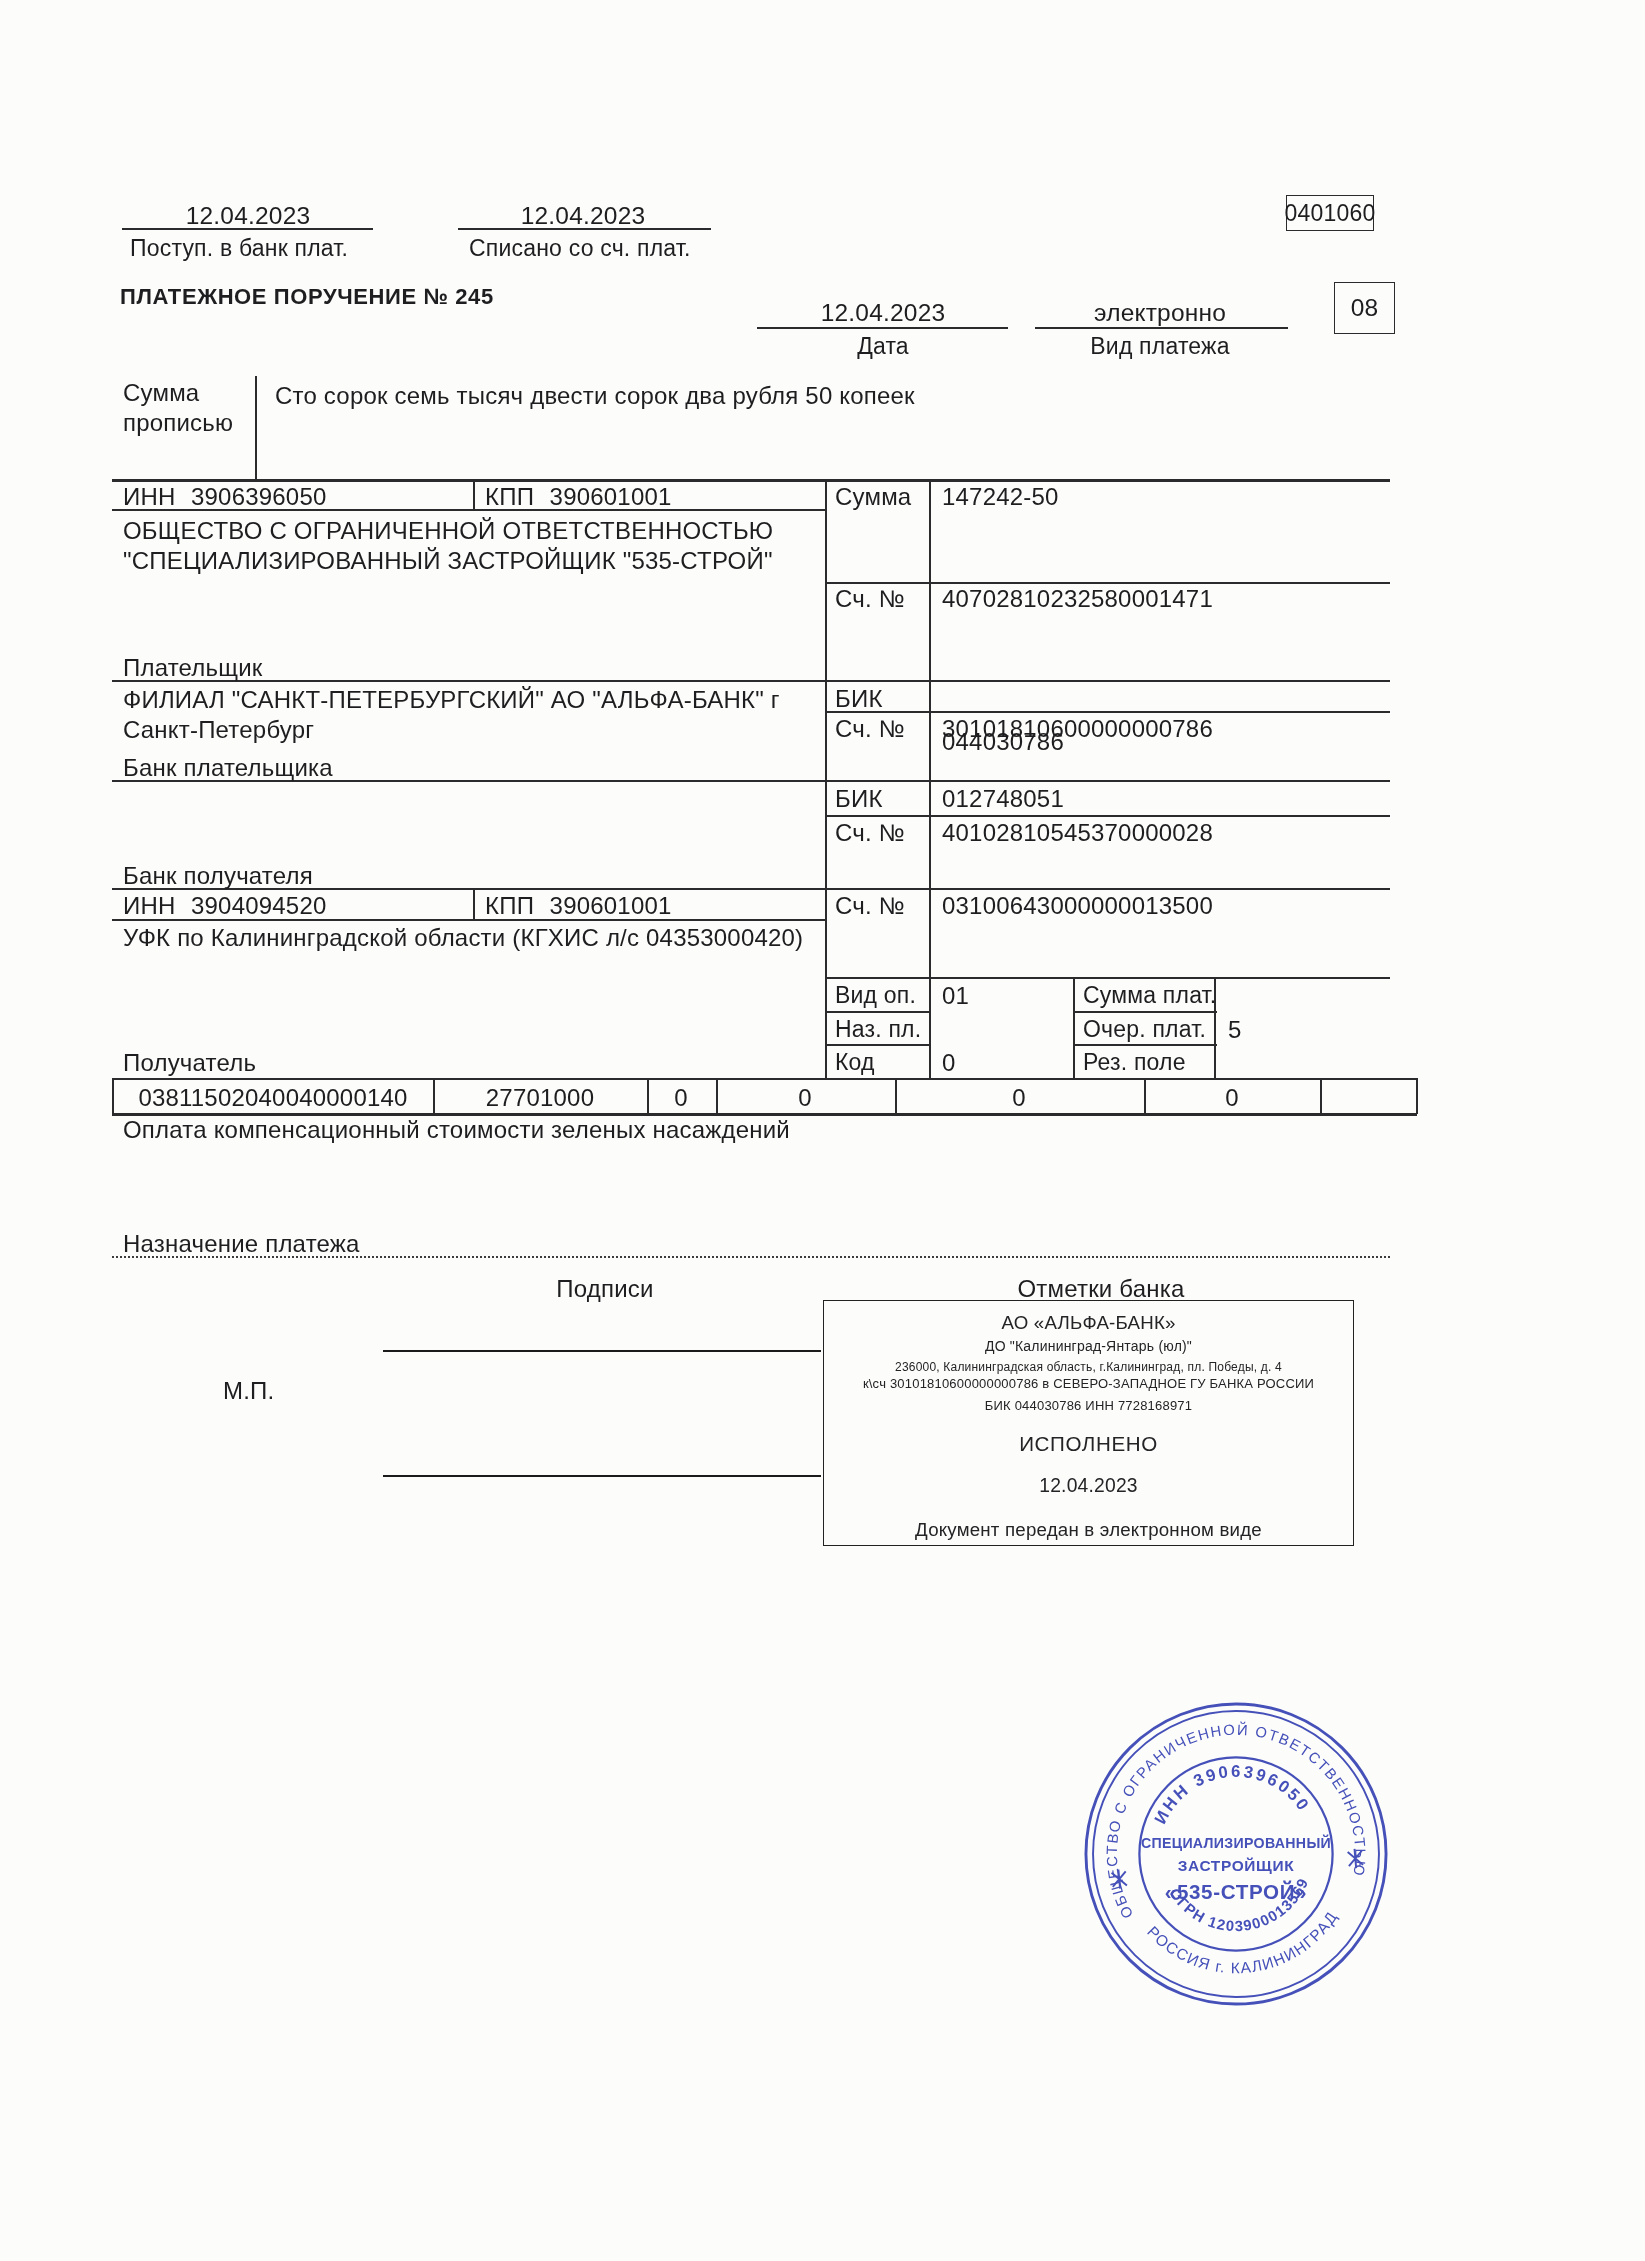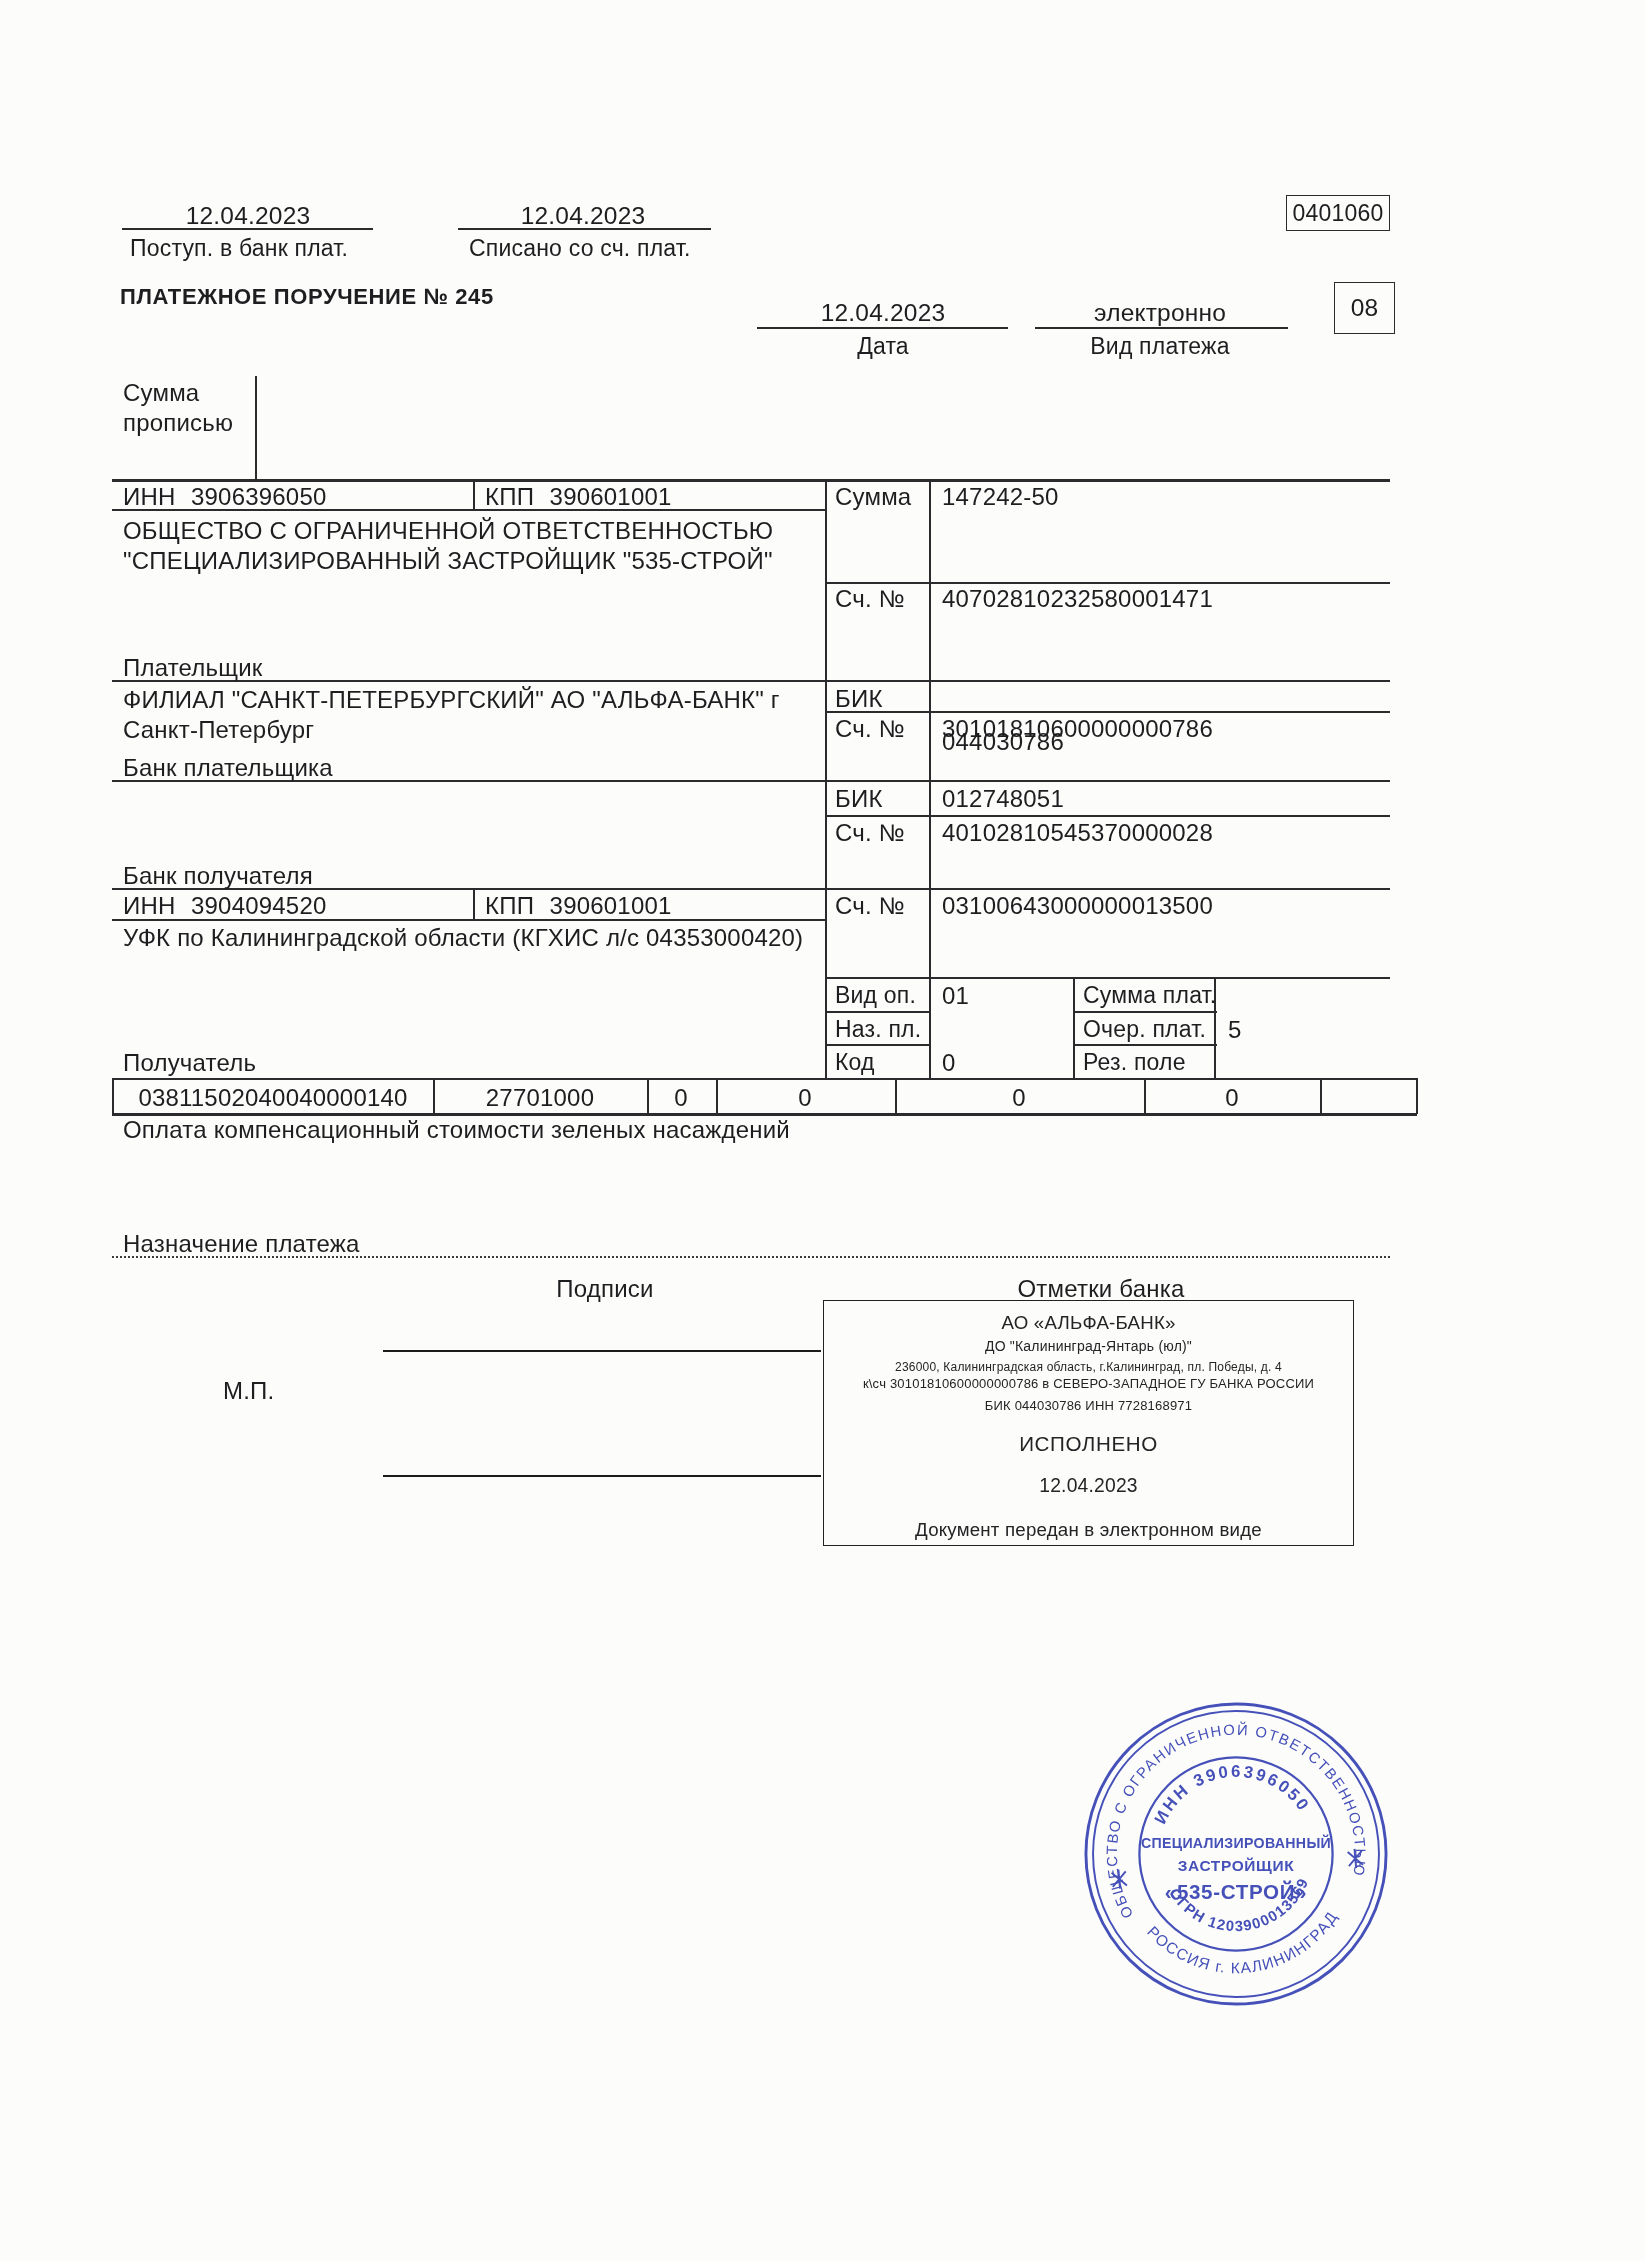--- a/index.html
+++ b/index.html
@@ -30,41 +30,42 @@
 <div class="page">
 
   <div class="t c" style="left:248px; top:202px; font-size:24.5px;">12.04.2023</div>
   <div class="hl" style="left:122px; top:228px; width:251px;"></div>
   <div class="t small-label" style="left:130px; top:235px;">Поступ. в банк плат.</div>
 
   <div class="t c" style="left:583px; top:202px; font-size:24.5px;">12.04.2023</div>
   <div class="hl" style="left:458px; top:228px; width:253px;"></div>
   <div class="t small-label" style="left:469px; top:235px;">Списано со сч. плат.</div>
 
-  <div class="box" style="left:1286px; top:195px; width:104px; height:36px; font-size:23px;">
+  <div class="box" style="left:1286px; top:195px; width:88px; height:36px; font-size:23px;">
     <span>0401060</span>
   </div>
 
   <div class="t" style="left:120px; top:284px; font-size:22px; font-weight:bold; letter-spacing:0.6px;">ПЛАТЕЖНОЕ ПОРУЧЕНИЕ № 245</div>
 
   <div class="t c" style="left:883px; top:299px; font-size:24.5px;">12.04.2023</div>
   <div class="hl" style="left:757px; top:327px; width:251px;"></div>
   <div class="t c small-label" style="left:883px; top:333px;">Дата</div>
 
   <div class="t c" style="left:1160px; top:299px; font-size:24.5px;">электронно</div>
   <div class="hl" style="left:1035px; top:327px; width:253px;"></div>
   <div class="t c small-label" style="left:1160px; top:333px;">Вид платежа</div>
 
   <div class="box" style="left:1334px; top:282px; width:61px; height:52px; font-size:24.5px;">
     <span>08</span>
   </div>
 
   <div class="t" style="left:123px; top:379px;">Сумма</div>
   <div class="t" style="left:123px; top:409px;">прописью</div>
   <div class="vl" style="left:255px; top:376px; height:103px;"></div>
+  <div class="t" style="left:275px; top:382px;">Сто сорок семь тысяч двести сорок два рубля 50 копеек</div>
 
   <div class="hl" style="left:112px; top:479px; width:1278px; height:2.6px;"></div>
   <div class="hl" style="left:112px; top:509px; width:713px;"></div>
   <div class="hl" style="left:825px; top:582px; width:565px;"></div>
   <div class="hl" style="left:112px; top:680px; width:1278px;"></div>
   <div class="hl" style="left:825px; top:711px; width:565px;"></div>
   <div class="hl" style="left:112px; top:780px; width:1278px;"></div>
   <div class="hl" style="left:825px; top:815px; width:565px;"></div>
   <div class="hl" style="left:112px; top:888px; width:1278px;"></div>
   <div class="hl" style="left:112px; top:919px; width:713px;"></div>

